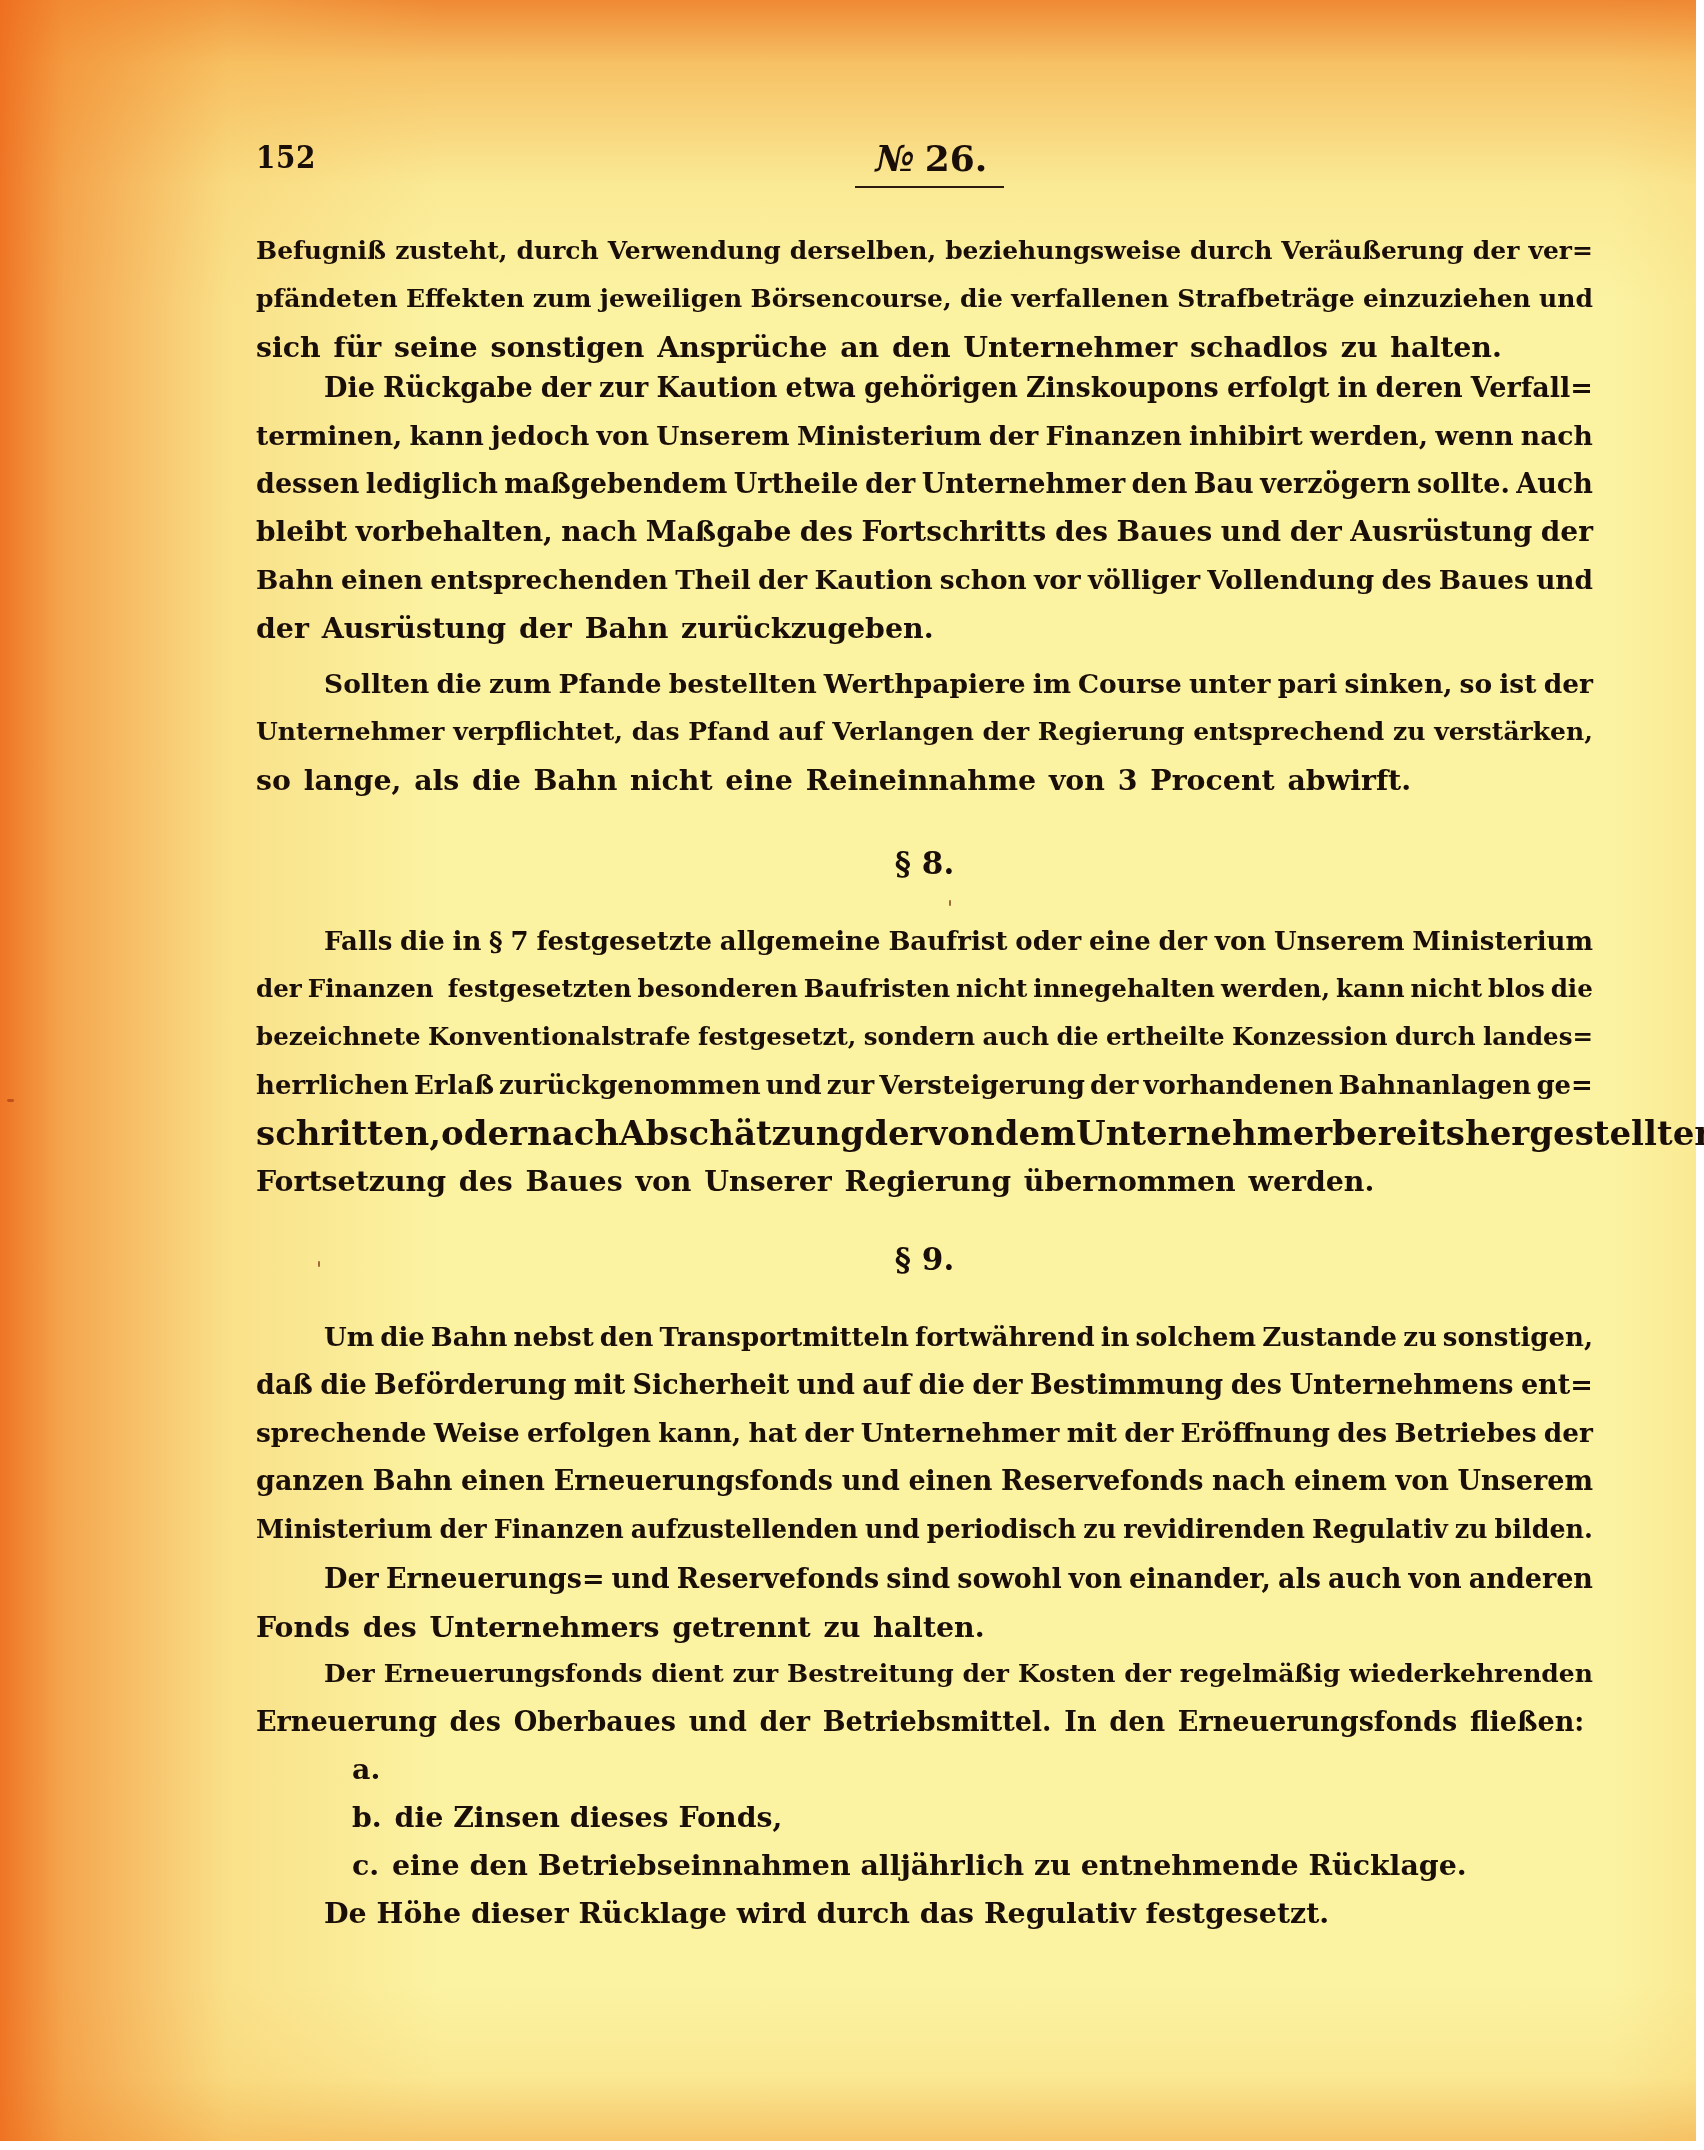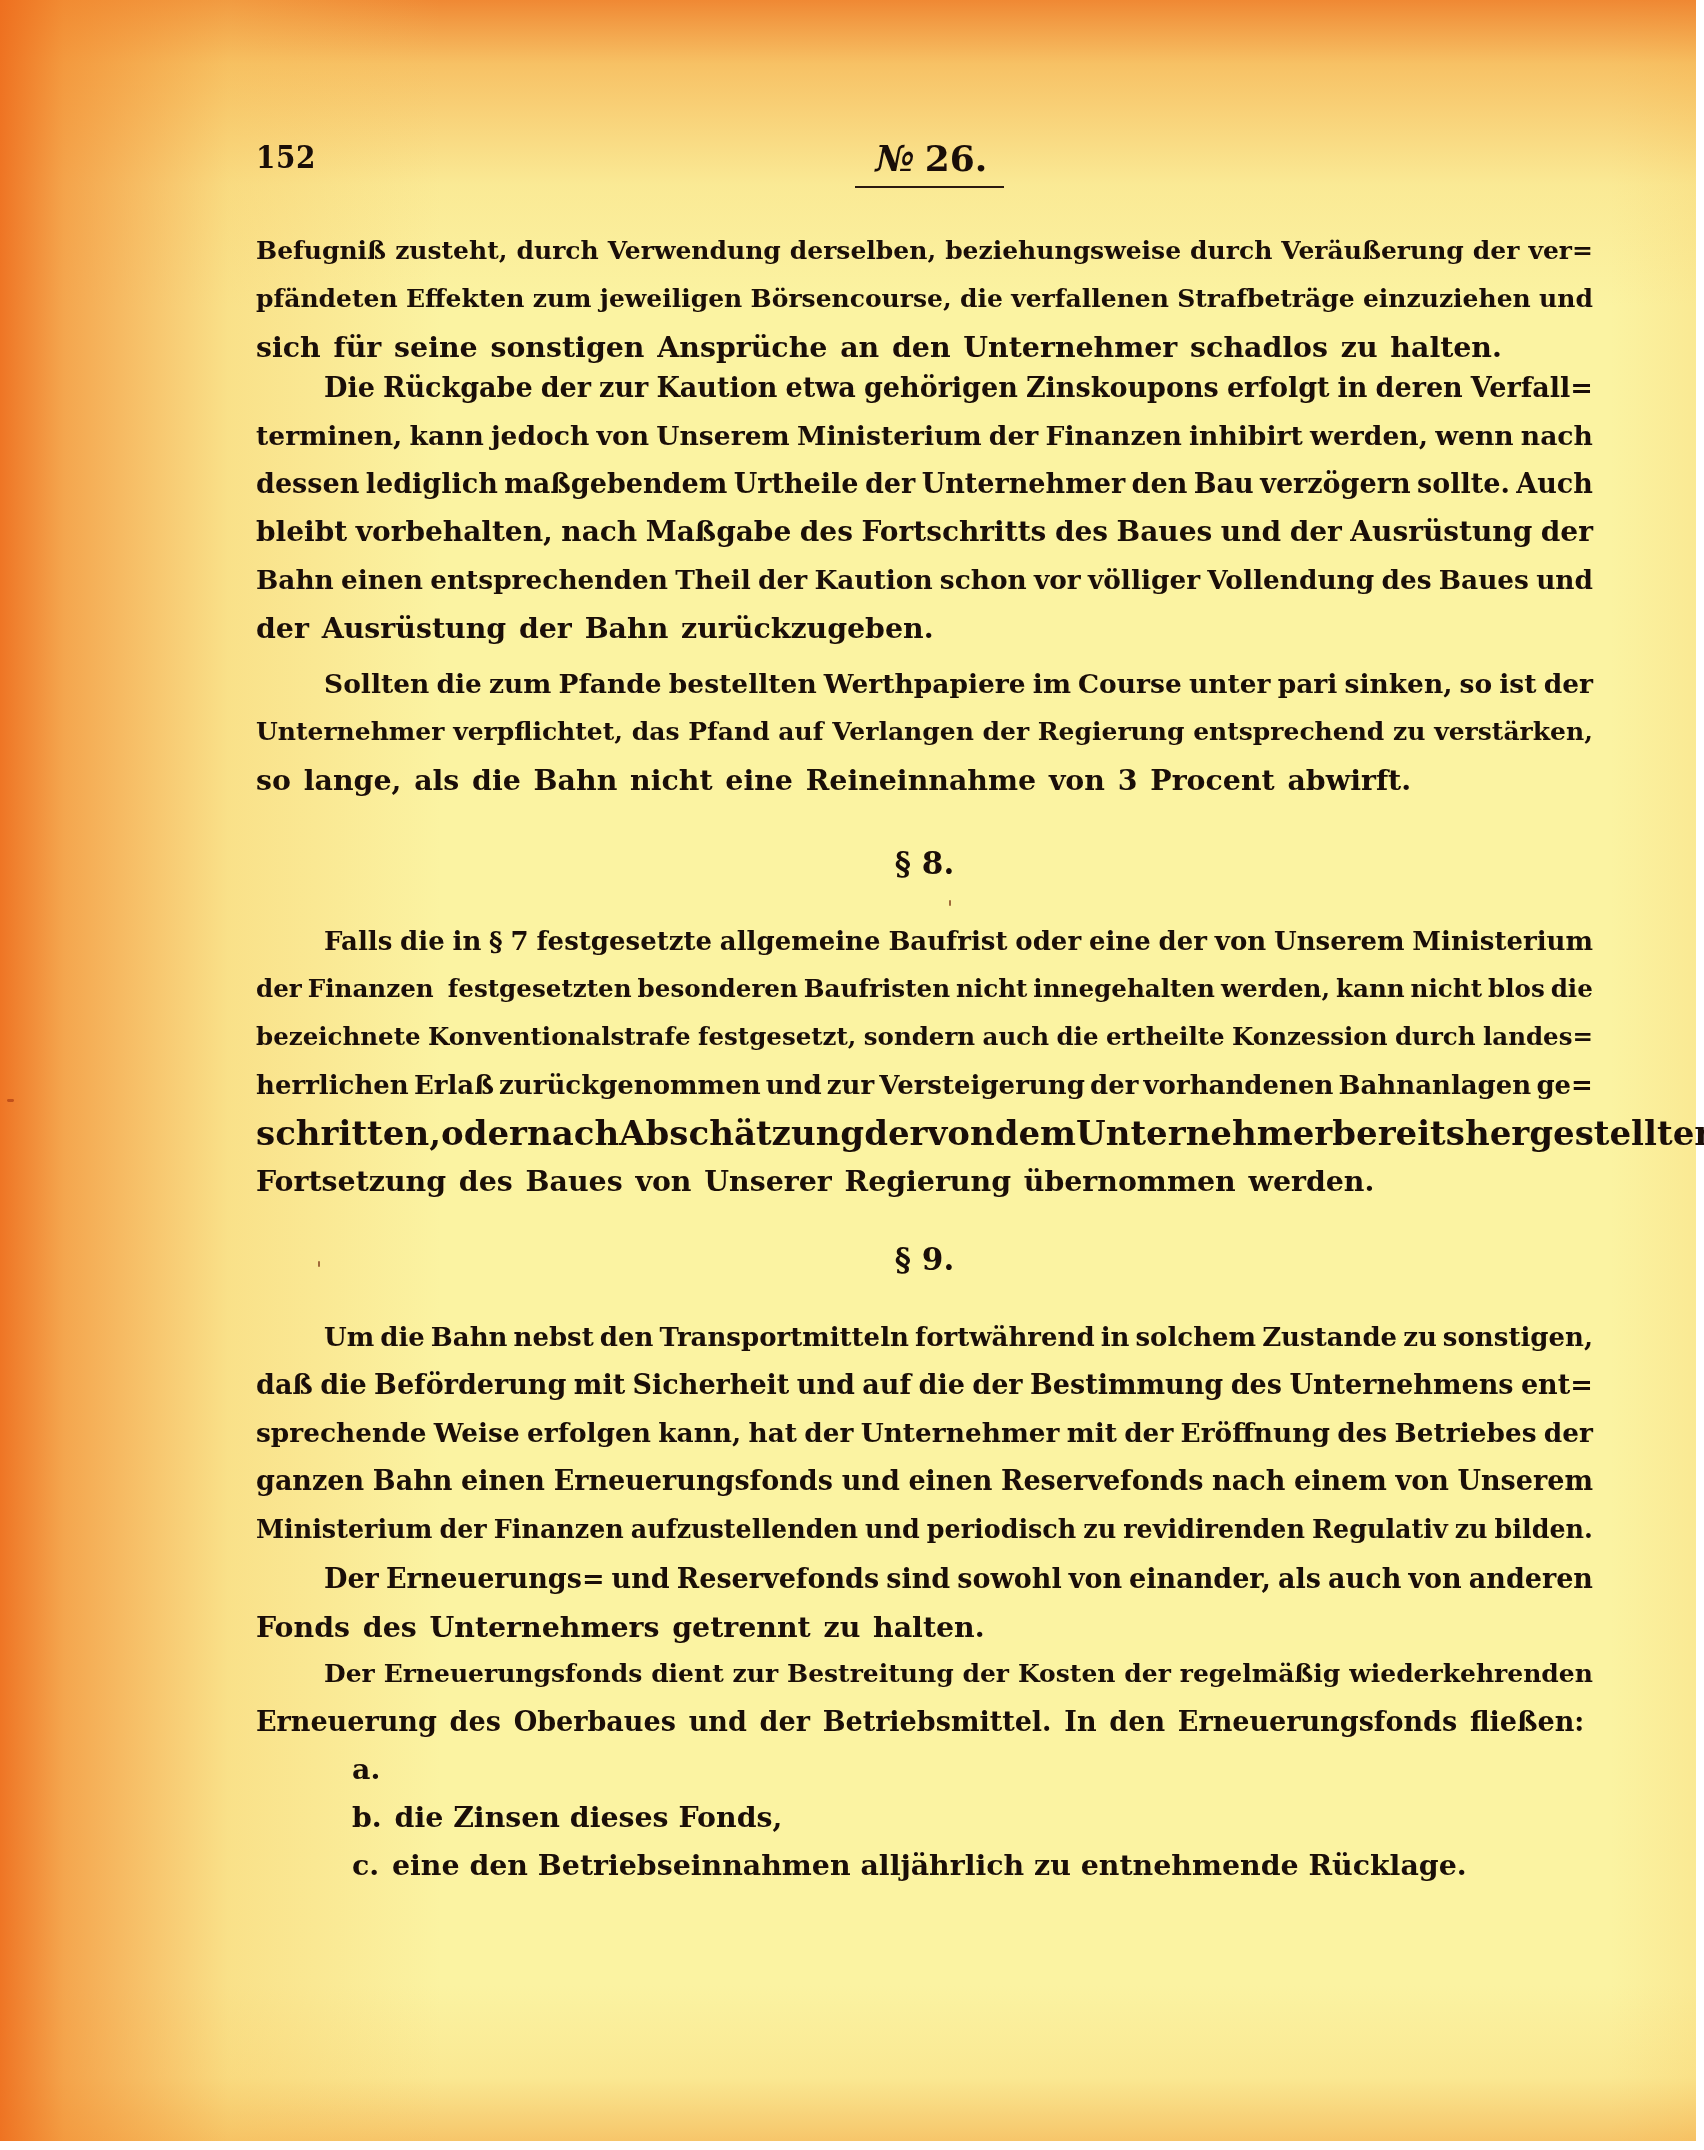--- a/index.html
+++ b/index.html
@@ -436,19 +436,22 @@
       <span>a.</span>
     </div>
     <div class="line list">
       <span>b.</span>
         <span>die Zinsen dieses Fonds,</span>
     </div>
     <div class="line list">
       <span>c.</span>
         <span>eine den Betriebseinnahmen alljährlich zu entnehmende Rücklage.</span>
     </div>
+    <div class="line last indent" style="padding-left:68px;">
+      <span>De Höhe dieser Rücklage wird durch das Regulativ festgesetzt.</span>
+    </div>
   </div>
 
   <div class="speck" style="left:7.1px; top:1099px; width:7.1px; height:2.8px; background:#c2501a;"></div>
   <div class="speck" style="left:949px; top:900px;"></div>
   <div class="speck" style="left:318px; top:1261px;"></div>
 </div>
 
 
 </body></html>

